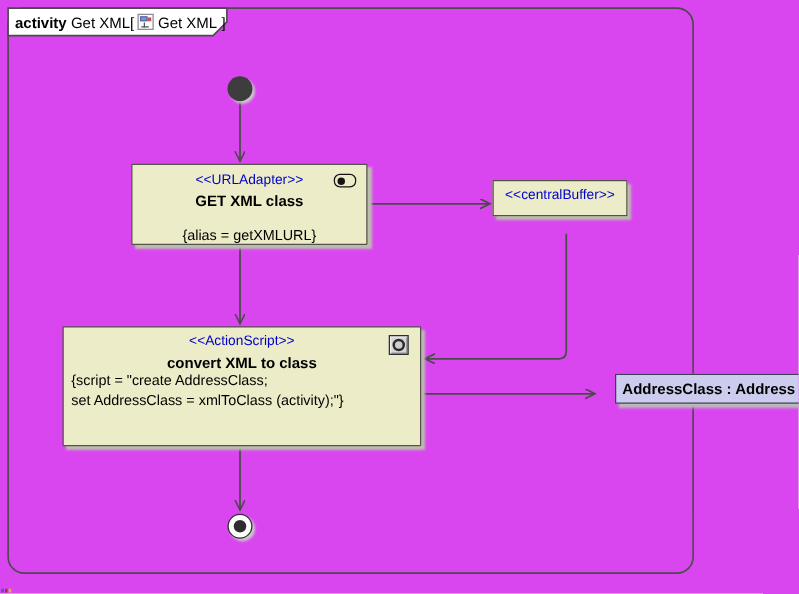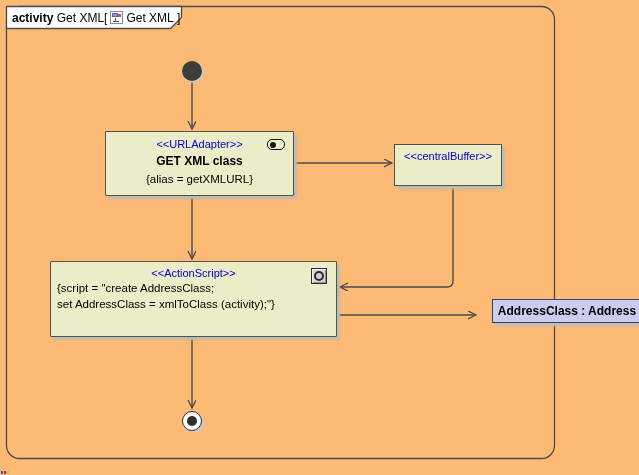--- a/index.html
+++ b/index.html
@@ -1,17 +1,17 @@
 <!DOCTYPE html>
 <html><head>
 <meta charset="utf-8">
 <style>
   html,body { margin:0; padding:0; background:#ffffff; }
   .canvas {
-    position:relative; width:639px; height:475px; background:#fdba74;
+    position:relative; width:639px; height:475px; background:#d946ef;
     font-family:"Liberation Sans", sans-serif; color:#000; overflow:hidden;
   }
   svg.wires { position:absolute; left:0; top:0; z-index:1; }
 
   
   .node {
     position:absolute; box-sizing:border-box; z-index:2;
     background:#ECECC8; border:1.4px solid #53534a;
     box-shadow:3px 3px 2px #bcbcb2; text-align:center;
     display:flex; flex-direction:column; align-items:center;
@@ -118,32 +118,33 @@
   </div>
 
   <div class="initial"></div>
 
   <div class="node rounded" style="left:105px; top:131px; width:189px; height:65px; padding-top:6px;">
     <span class="adapter-icon">
         <span class="dot"></span>
       </span>
     <div class="stereo">&lt;&lt;URLAdapter&gt;&gt;</div>
     <div class="nname" style="margin-top:3px;">GET XML class</div>
-    <div class="constraint" style="margin-top:5px;">{alias = getXMLURL}</div>
+    <div class="constraint" style="margin-top:15px;">{alias = getXMLURL}</div>
   </div>
 
-  <div class="node" style="left:394px; top:144px; width:108px; height:42px; padding-top:5px;">
+  <div class="node" style="left:394px; top:144px; width:108px; height:29px; padding-top:5px;">
     <div class="stereo">&lt;&lt;centralBuffer&gt;&gt;</div>
   </div>
 
-  <div class="node rounded" style="left:50px; top:261px; width:287px; height:76px; padding-top:5px;">
+  <div class="node rounded" style="left:50px; top:261px; width:287px; height:96px; padding-top:5px;">
     <span class="script-icon">
         <span class="ring"></span>
       </span>
     <div class="stereo">&lt;&lt;ActionScript&gt;&gt;</div>
+    <div class="nname" style="margin-top:3px;">convert XML to class</div>
     <div class="script-block">
       <div class="script-line">{script = "create AddressClass;</div>
       <div class="script-line">set AddressClass = xmlToClass (activity);"}</div>
     </div>
   </div>
 
   <div class="object-node">
     <span>AddressClass : Address</span>
   </div>
 

